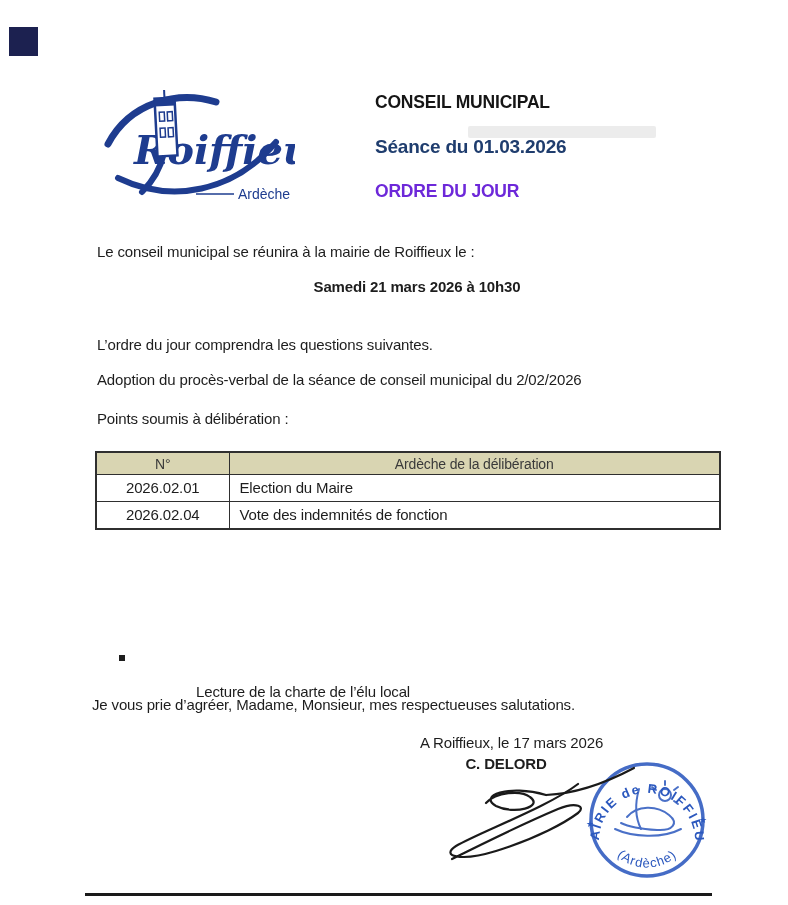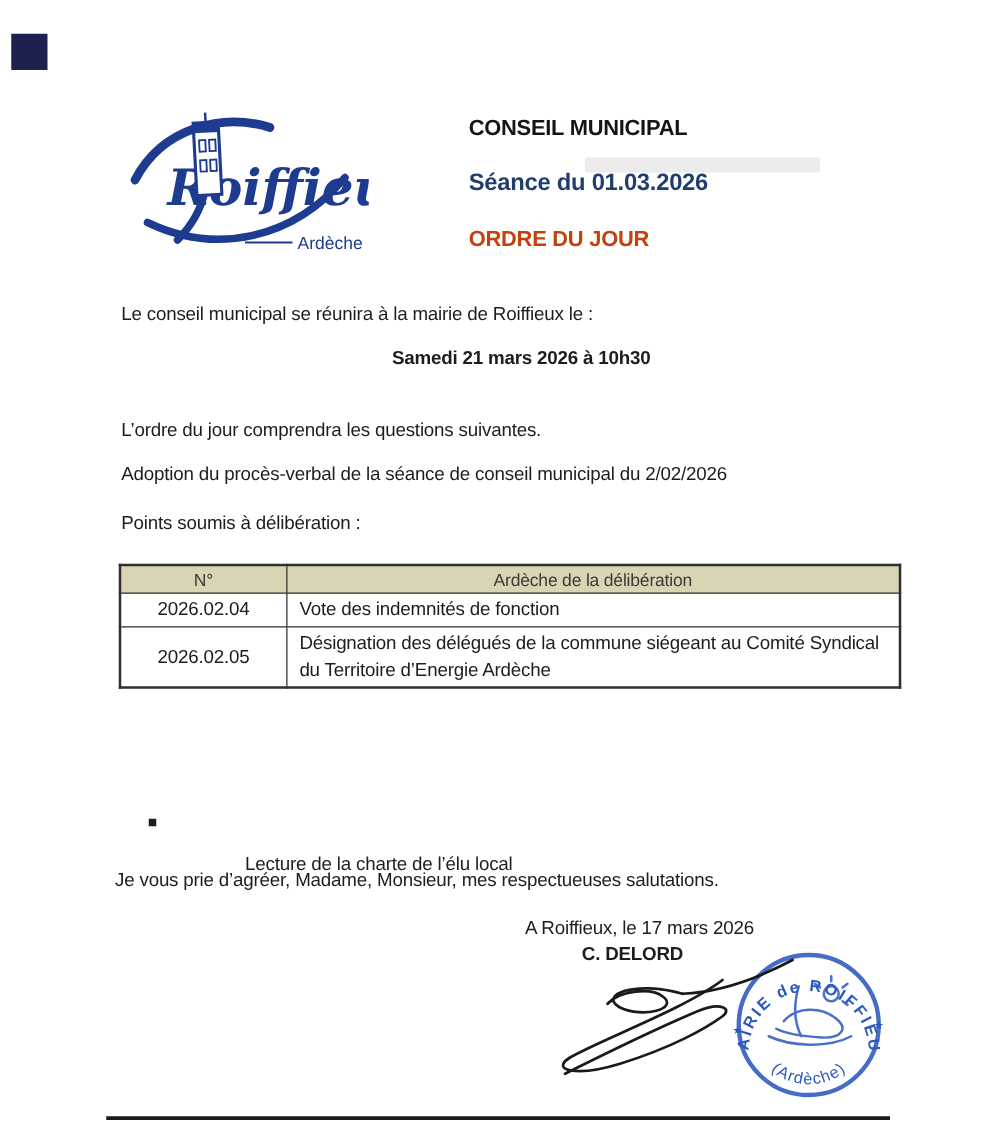--- a/index.html
+++ b/index.html
@@ -9,21 +9,21 @@
   }
   .abs{position:absolute;}
   
   .corner-square{left:9px;top:27px;width:29px;height:29px;background:#1c2150;}
   .bottom-line{left:85px;top:893px;width:627px;height:3px;background:#1a1a1a;}
   .ghost-smear{left:468px;top:126px;width:188px;height:12px;background:rgba(170,170,170,.22);border-radius:2px;}
   
   .hdr{width:300px;left:375px;text-align:left;font-weight:bold;letter-spacing:-0.2px;}
   .hdr-title{top:92px;font-size:17.5px;color:#151515;}
   .hdr-session{top:136px;font-size:19px;color:#1f3d6e;}
-  .hdr-subtitle{top:181px;font-size:17.5px;color:#c2410c;}
+  .hdr-subtitle{top:181px;font-size:17.5px;color:#6d28d9;}
   
   .txt{font-size:15px;letter-spacing:-0.15px;}
   .intro{left:97px;top:243px;}
   .meeting{left:97px;top:278px;width:640px;text-align:center;font-weight:bold;}
   .agenda-intro{left:97px;top:336px;}
   .adoption{left:97px;top:371px;}
   .points{left:97px;top:410px;}
   
   table.delibs{left:95px;top:451px;width:626px;border-collapse:collapse;table-layout:fixed;}
   table.delibs th,table.delibs td{border:1.5px solid #2f2f2f;font-size:15px;letter-spacing:-0.15px;}
@@ -88,26 +88,26 @@
       <col>
     </colgroup>
   <thead>
     <tr>
       <th>N°</th>
       <th>Ardèche de la délibération</th>
     </tr>
   </thead>
   <tbody>
     <tr>
+      <td class="num">2026.02.01</td>
+      <td class="title">Election du Maire</td>
+    </tr>
+    <tr>
       <td class="num">2026.02.04</td>
       <td class="title">Vote des indemnités de fonction</td>
-    </tr>
-    <tr>
-      <td class="num">2026.02.05</td>
-      <td class="title">Désignation des délégués de la commune siégeant au Comité Syndical du Territoire d’Energie Ardèche</td>
     </tr>
   </tbody>
 </table>
 
 <div class="abs bullet-sq"></div>
 <div class="abs txt bullet-txt">Lecture de la charte de l’élu local</div>
 
 <div class="abs txt salutation">Je vous prie d’agréer, Madame, Monsieur, mes respectueuses salutations.</div>
 <div class="abs txt place-date">A Roiffieux, le 17 mars 2026</div>
 <div class="abs txt signer">C. DELORD</div>

